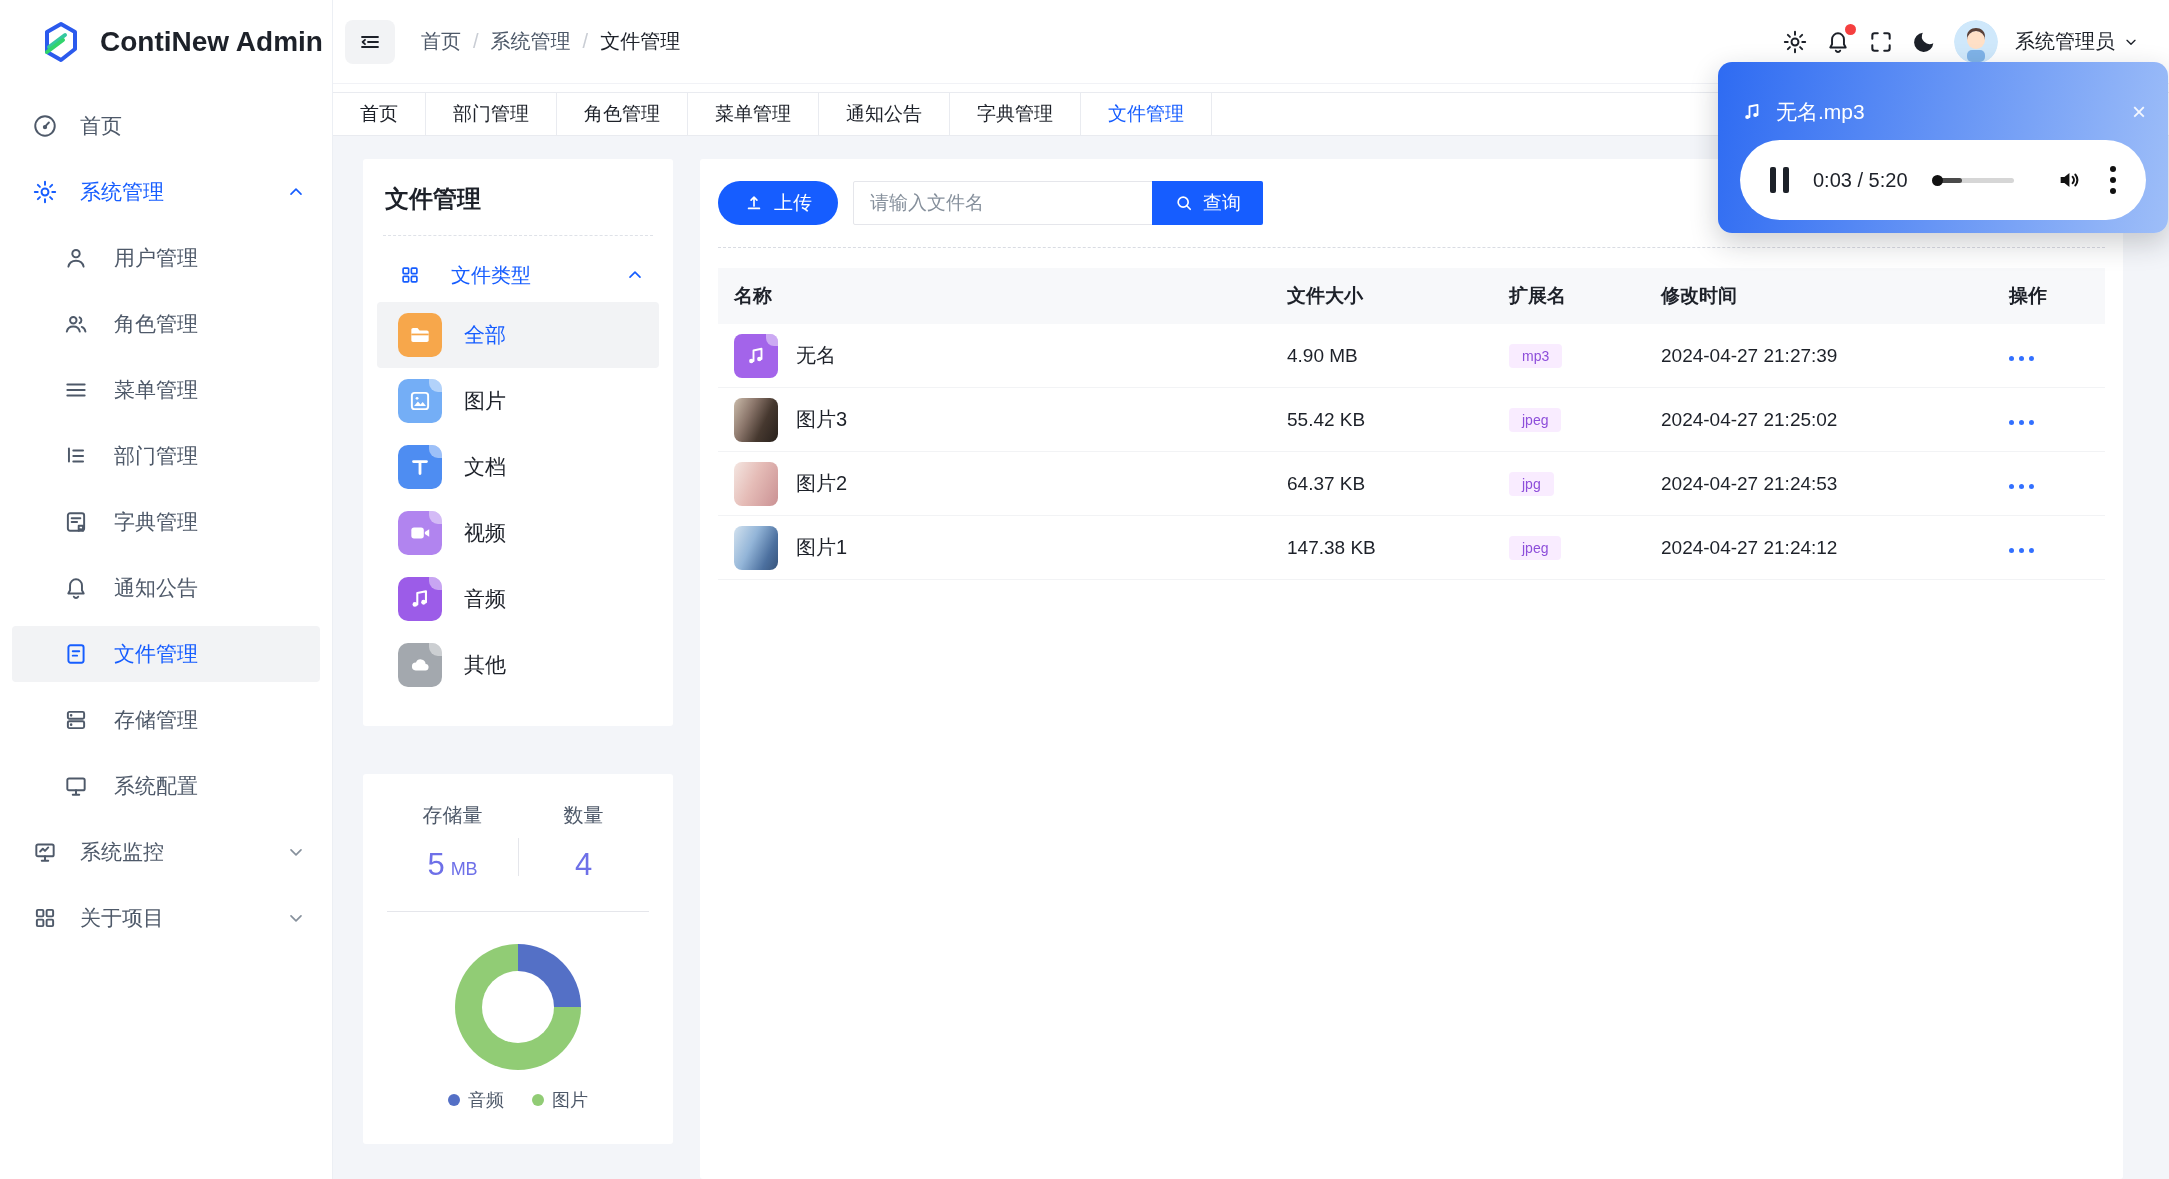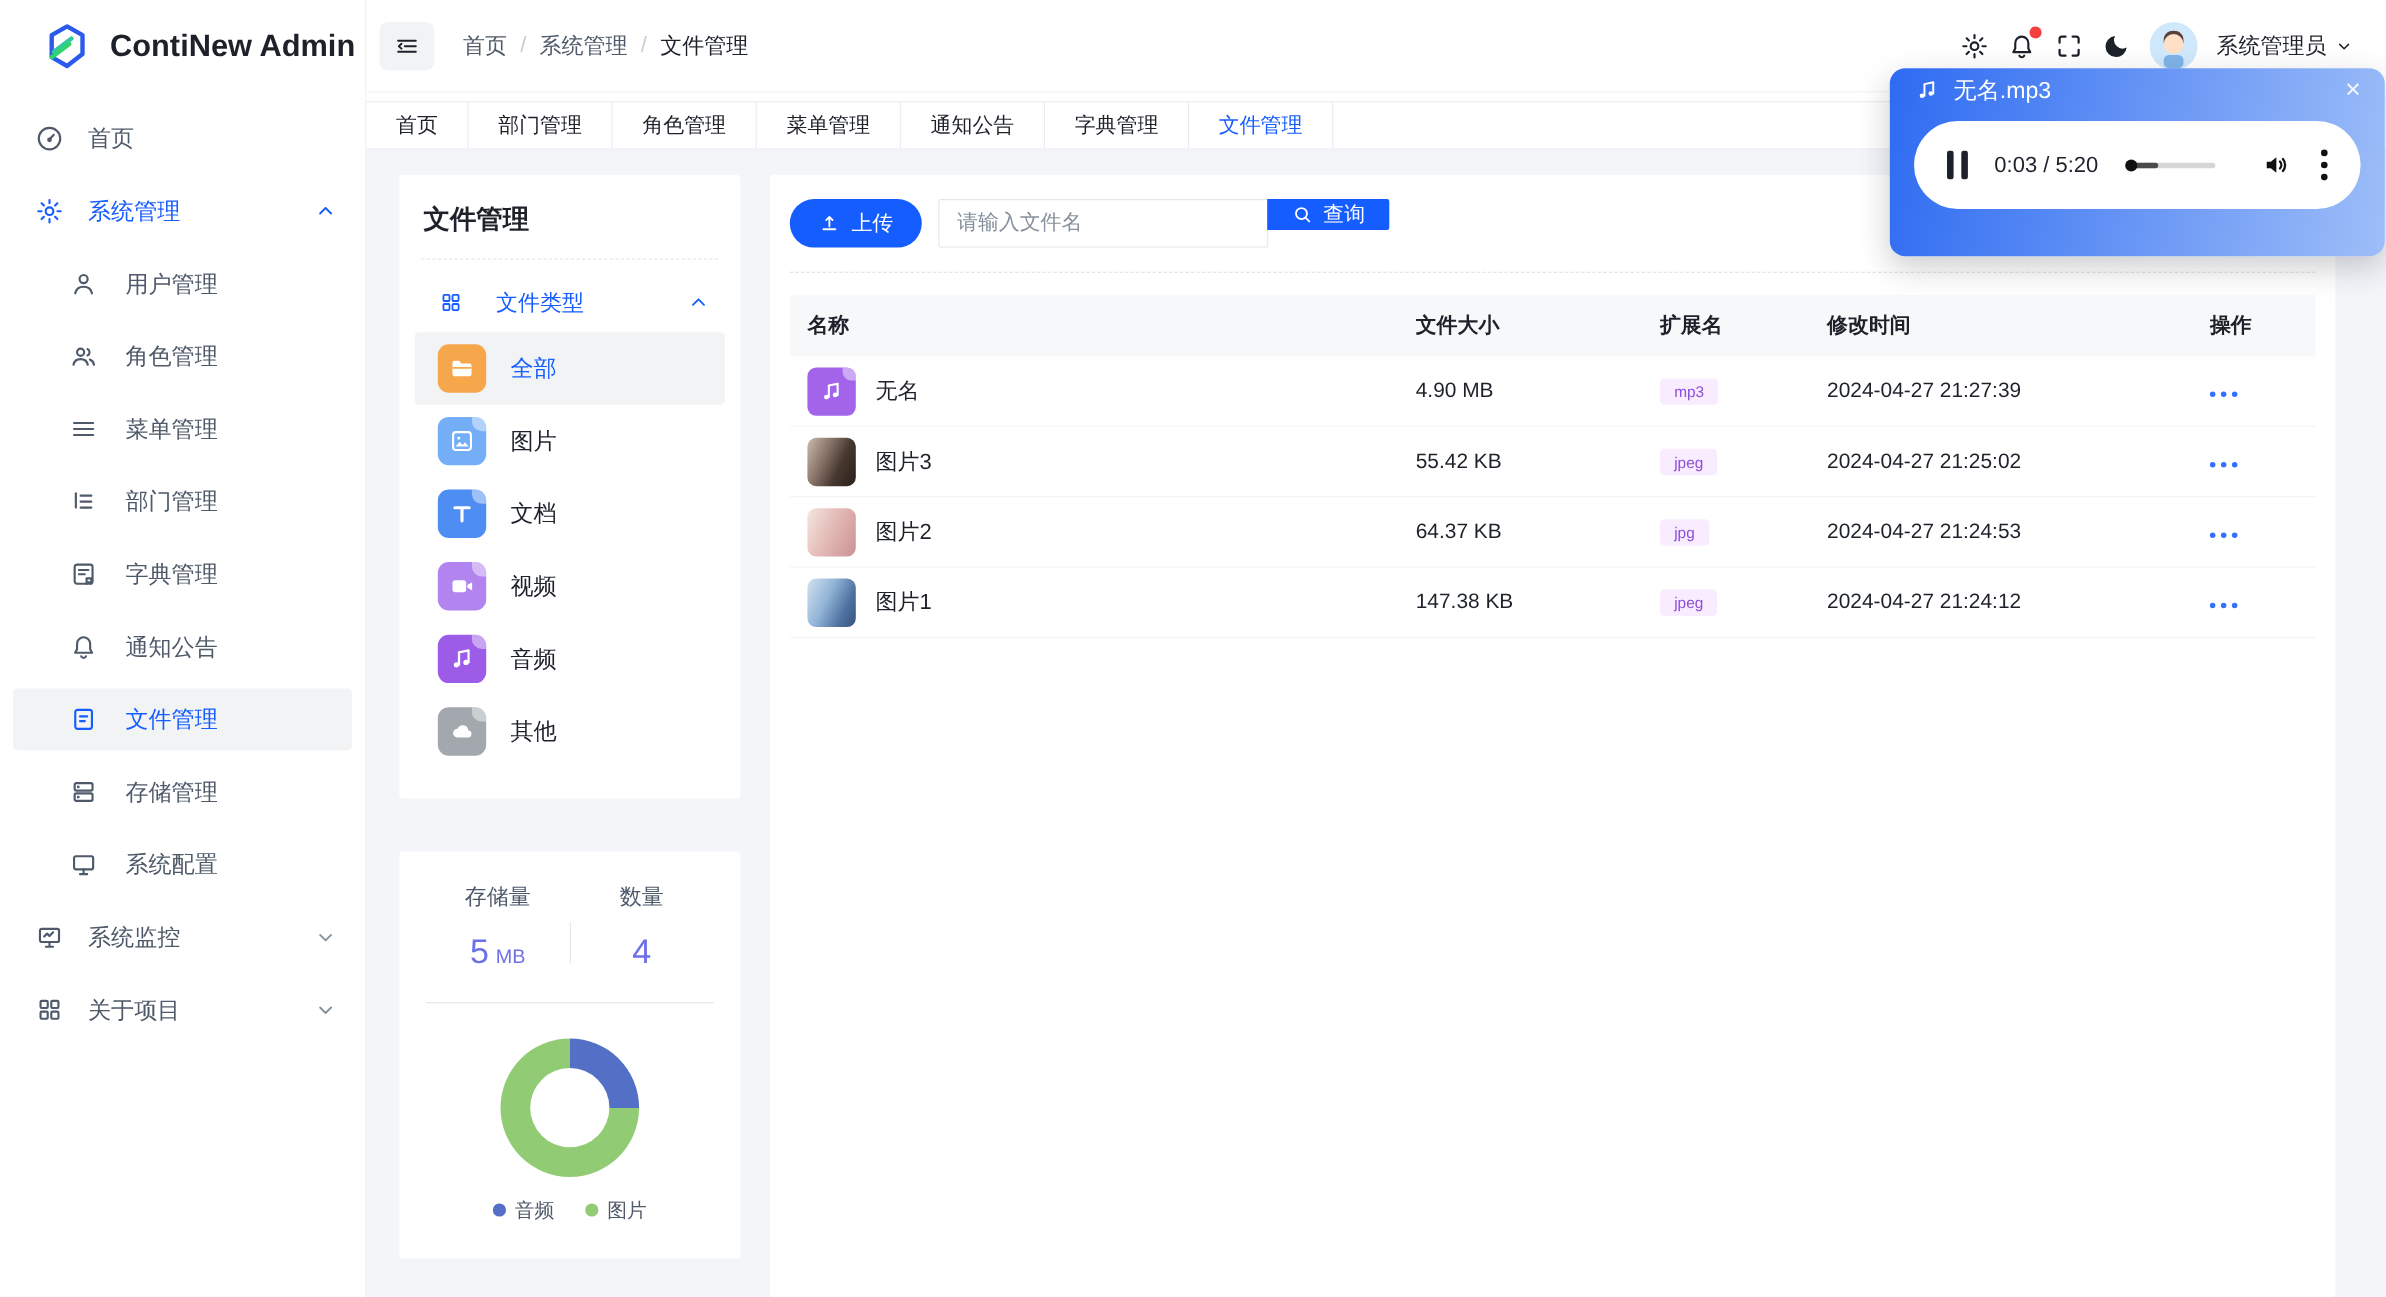--- a/index.html
+++ b/index.html
@@ -76,41 +76,41 @@
 .lg-dot{width:12px;height:12px;border-radius:50%;margin-right:8px}
 
 
 .main-panel{flex:1;background:#fff;align-self:stretch;padding:22px 18px;display:flex;flex-direction:column;min-width:0}
 .toolbar{display:flex;align-items:center;margin-bottom:22px}
 .btn-upload{height:44px;padding:0 26px;background:#165dff;color:#fff;border:none;border-radius:22px;font-size:19px;display:flex;align-items:center;gap:10px;cursor:pointer}
 .btn-upload .bic,.btn-query .bic{width:20px;height:20px;stroke:#fff;fill:none;stroke-width:2;stroke-linecap:round;stroke-linejoin:round}
 .search-group{display:flex;margin-left:15px;height:44px}
 .search-input{width:300px;height:44px;border:1px solid #e5e6eb;border-radius:2px 0 0 2px;padding:0 16px;font-size:19px;color:#1d2129;outline:none}
 .search-input::placeholder{color:#86909c}
-.btn-query{height:28px;padding:0 22px;background:#165dff;color:#fff;border:none;border-radius:0 2px 2px 0;font-size:19px;display:flex;align-items:center;gap:9px;cursor:pointer;margin-left:-1px}
+.btn-query{height:44px;padding:0 22px;background:#165dff;color:#fff;border:none;border-radius:0 2px 2px 0;font-size:19px;display:flex;align-items:center;gap:9px;cursor:pointer;margin-left:-1px}
 .dash-div{border-bottom:1px dashed #d9dce3}
 .thead{display:flex;align-items:center;background:#f7f8fa;height:56px;font-size:19px;font-weight:600;color:#1d2129;margin-top:20px}
 .trow{display:flex;align-items:center;height:64px;border-bottom:1px solid #f2f3f5;font-size:19px;color:#1d2129}
 .col-name{flex:1;display:flex;align-items:center;gap:18px;padding-left:16px;min-width:0;font-size:20px}
 .col-size{width:222px}
 .col-ext{width:152px}
 .col-time{width:348px}
 .col-op{width:96px}
 .thumb{width:44px;height:44px;border-radius:8px;position:relative;display:flex;align-items:center;justify-content:center;flex:none}
 .thumb.fold::after{content:"";position:absolute;top:0;right:0;width:12px;height:12px;background:rgba(255,255,255,.45);border-top-right-radius:8px;border-bottom-left-radius:8px}
 .thumb svg{width:24px;height:24px}
 .ph3{background:linear-gradient(115deg,#cbbcab 0%,#8a756a 35%,#46382f 65%,#27201b 100%)}
 .ph2{background:linear-gradient(115deg,#f4e6e1 0%,#e5bcb7 45%,#ca9193 100%)}
 .ph1{background:linear-gradient(115deg,#d3e2ef 0%,#93b5d8 40%,#4c709f 75%,#37547b 100%)}
 .badge{display:inline-block;background:#f9ecff;color:#8d4eda;font-size:14px;padding:4px 13px;border-radius:4px}
 .ops{display:flex;gap:5px;align-items:center;cursor:pointer;padding-top:6px}
 .ops i{width:5px;height:5px;background:#3370ff;border-radius:50%}
 
 
-.player{position:absolute;top:62px;right:1px;width:450px;height:171px;border-radius:14px;background:linear-gradient(100deg,#2e6bf2 0%,#9ebef8 100%);box-shadow:0 10px 28px rgba(29,33,41,.22);padding:6px 22px;color:#fff;z-index:50}
+.player{position:absolute;top:62px;right:1px;width:450px;height:171px;border-radius:14px;background:linear-gradient(100deg,#2e6bf2 0%,#9ebef8 100%);box-shadow:0 10px 28px rgba(29,33,41,.22);padding:36px 22px;color:#fff;z-index:50}
 .pl-head{display:flex;align-items:center;gap:12px;font-size:21px}
 .pl-note{width:24px;height:24px;stroke:#fff;fill:none;stroke-width:1.8;stroke-linecap:round;stroke-linejoin:round}
 .pl-close{margin-left:auto;font-size:24px;line-height:1;opacity:.9;cursor:pointer;background:none;border:none;color:#fff}
 .pl-pill{margin-top:14px;height:80px;background:#fff;border-radius:40px;display:flex;align-items:center;padding:0 30px;color:#1d2129}
 .pl-pause{display:flex;gap:7px;cursor:pointer}
 .pl-pause i{width:6px;height:26px;background:#1d2129;border-radius:2px}
 .pl-time{font-size:20px;margin-left:24px;white-space:nowrap}
 .pl-track{width:80px;height:5px;background:#d6d6d6;border-radius:3px;margin-left:26px;position:relative;cursor:pointer}
 .pl-fill{position:absolute;left:0;top:0;height:5px;width:36%;background:#4a4a4a;border-radius:3px}
 .pl-thumb{position:absolute;left:-2px;top:-3px;width:11px;height:11px;background:#111;border-radius:50%}

